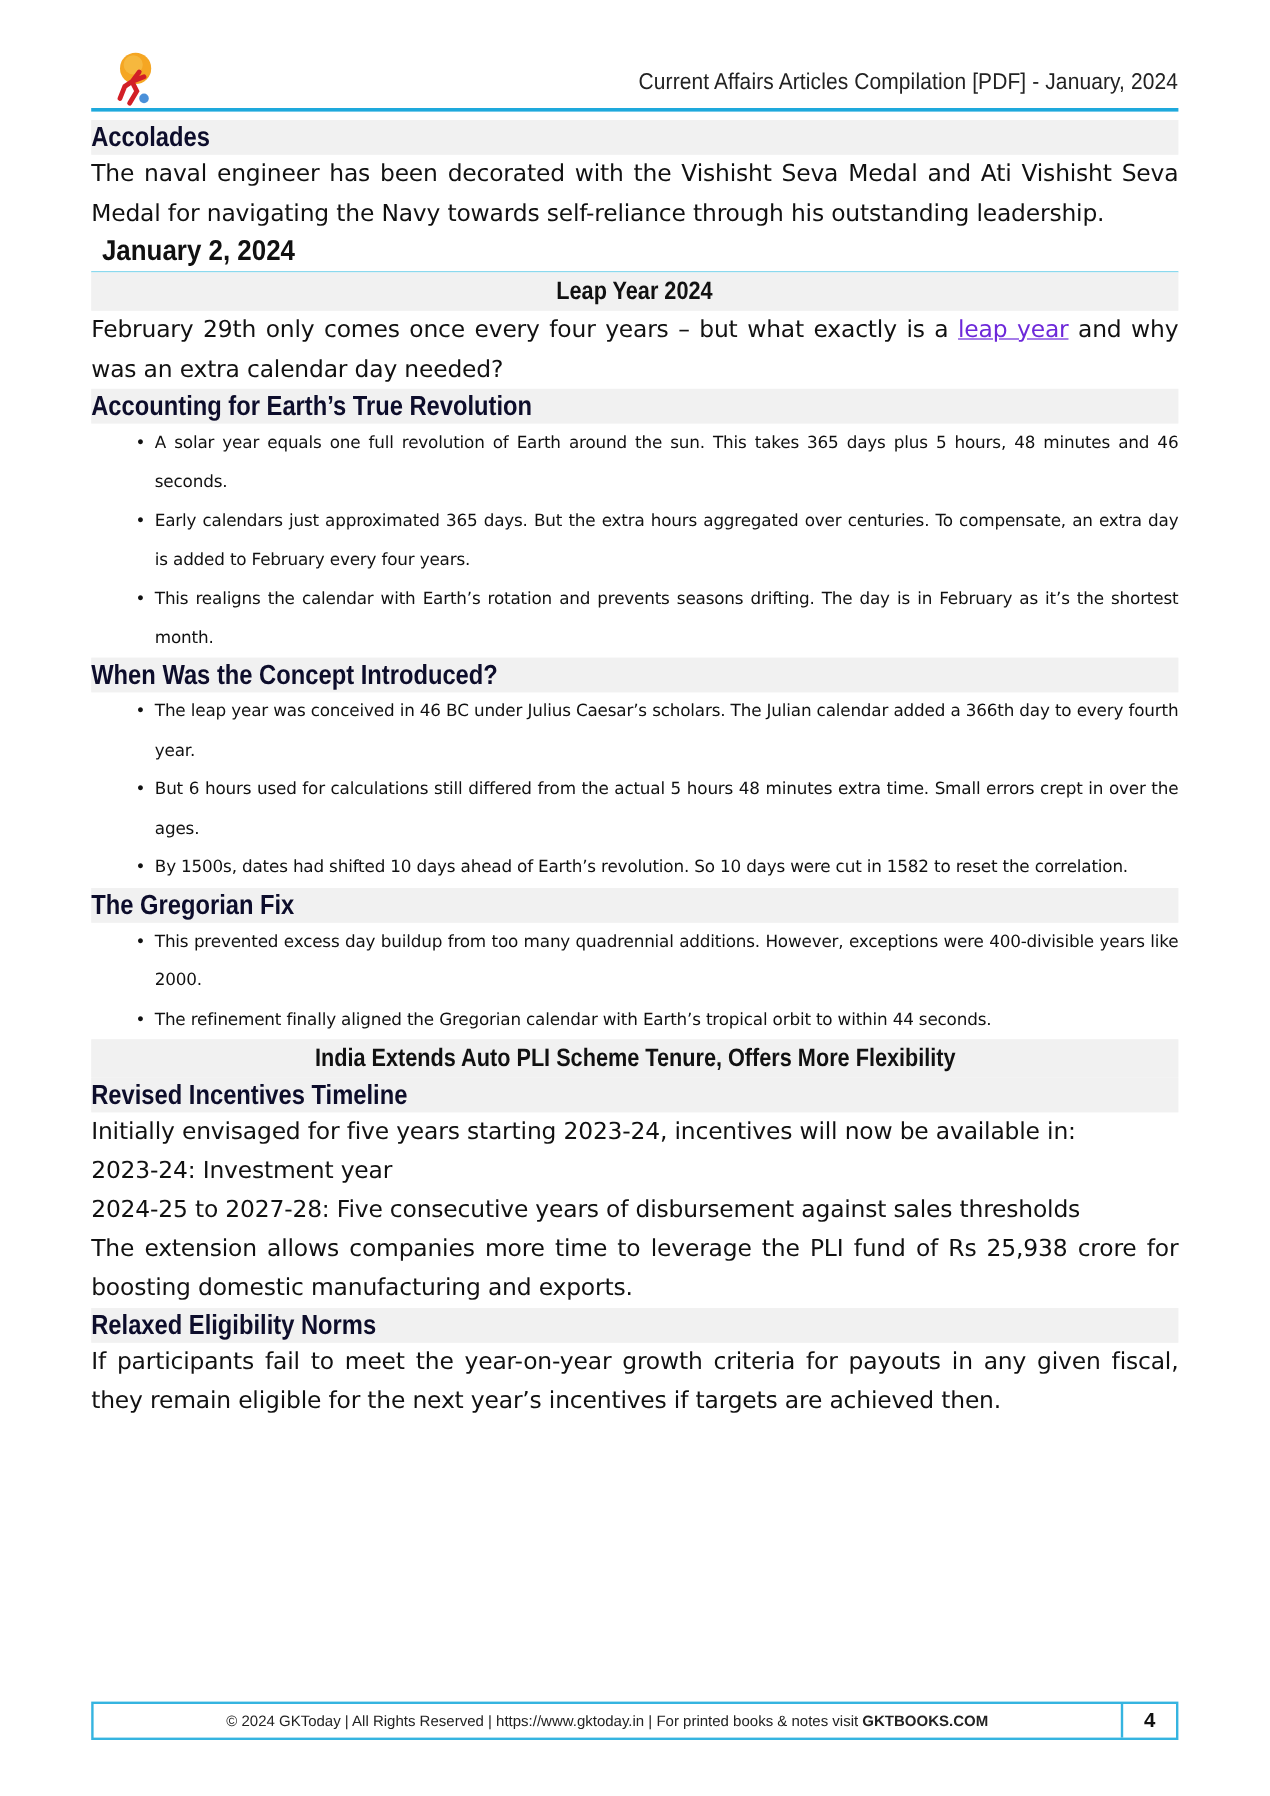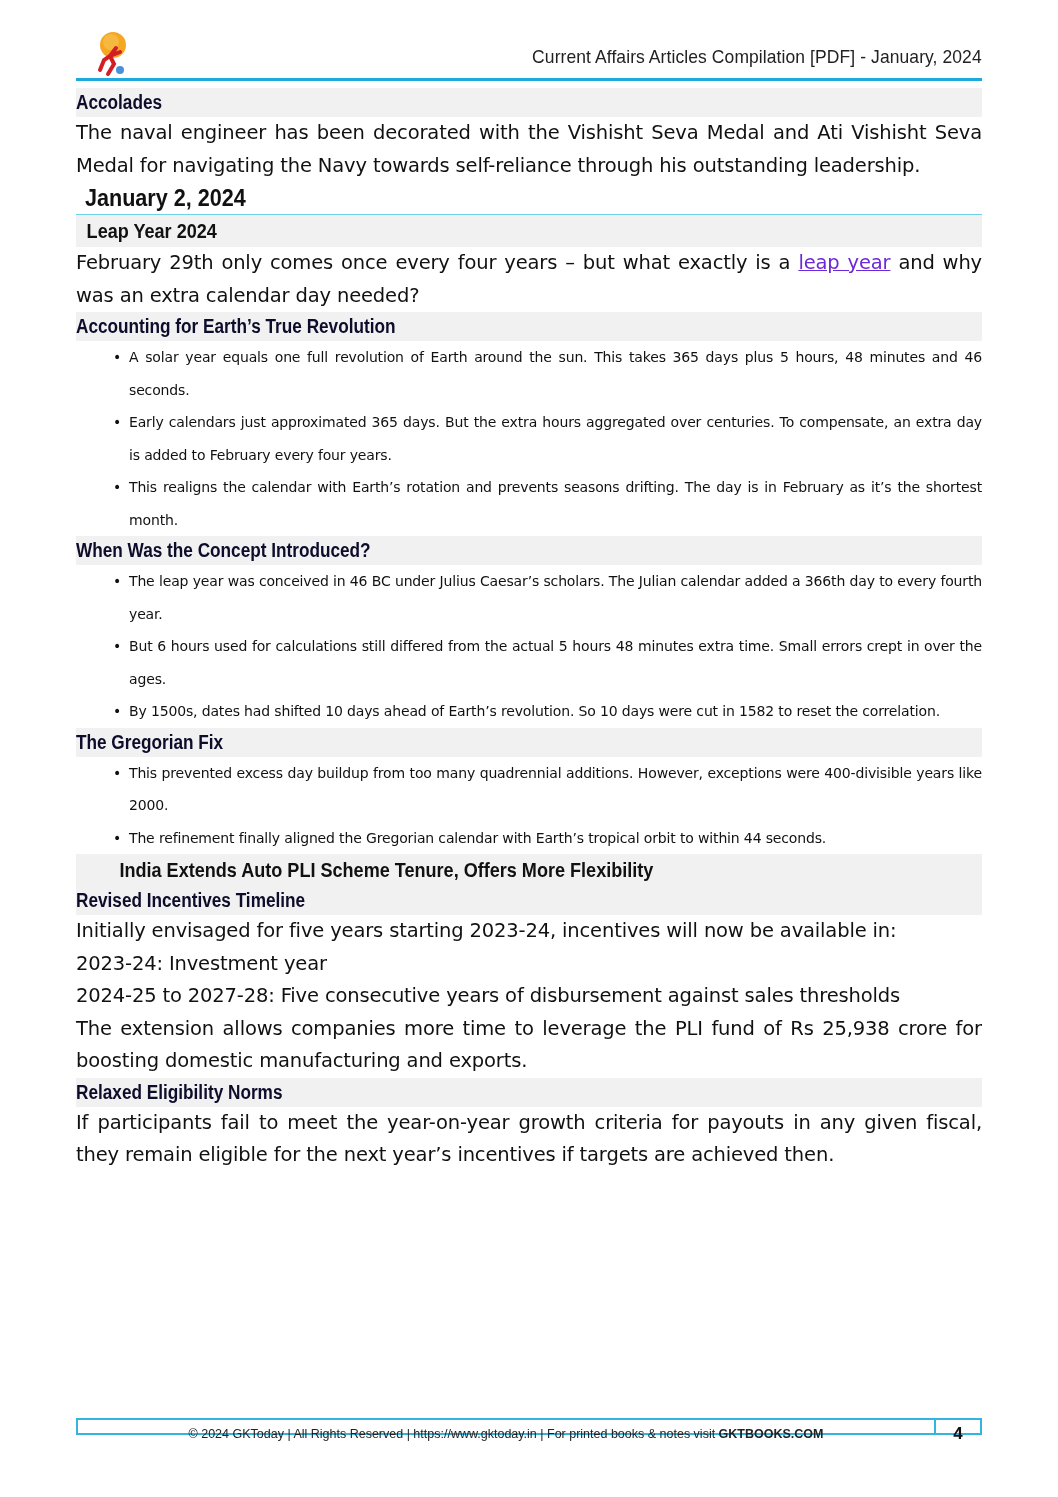--- a/index.html
+++ b/index.html
@@ -1,34 +1,34 @@
 <!DOCTYPE html>
 <html><head>
 <meta charset="utf-8">
 <style>
   html, body { margin: 0; padding: 0; background: #ffffff; }
   body { width: 1058px; height: 1497px; position: relative; font-family: "DejaVu Sans", sans-serif; color: #111; overflow: hidden; }
   .page { position: absolute; left: 76px; top: 0; width: 906px; }
-  .header { position: relative; height: 88px; }
+  .header { position: relative; height: 88px; margin-top: 12px; }
   .logo { position: absolute; left: 18px; top: 30px; width: 36px; height: 48px; }
   .header-title { position: absolute; right: 0; top: 46px; font-family: "Liberation Sans", sans-serif; font-size: 19px; color: #222; letter-spacing: 0.1px; transform: scaleX(0.92); transform-origin: right center; white-space: nowrap; }
   .header-rule { position: absolute; left: 0; right: 0; top: 78px; height: 3px; background: #1ea9dc; }
-  .sub { background: #f1f1f1; font-family: "Liberation Sans", sans-serif; font-weight: bold; color: #0d0d2b; font-size: 20px; height: 29px; line-height: 29px; padding-left: 0; transform-origin: left center; white-space: nowrap; }
+  .sub { background: #f1f1f1; font-family: "Liberation Sans", sans-serif; font-weight: bold; color: #0d0d2b; font-size: 23px; height: 29px; line-height: 29px; padding-left: 0; transform-origin: left center; white-space: nowrap; }
   .sub span { display: inline-block; transform: scaleX(0.86); transform-origin: left center; }
   .para { font-size: 19.5px; line-height: 32.5px; margin: 0; text-align: justify; letter-spacing: -0.15px; }
   .para a { color: #6d28d9; text-decoration: underline; }
   .date { text-align: left; font-family: "Liberation Sans", sans-serif; font-weight: bold; font-size: 24px; height: 32px; line-height: 32px; }
   .date span { display: inline-block; transform: scaleX(0.9); }
   .date-rule { height: 1px; background: #6fd0ea; }
-  .title { background: #f1f1f1; font-family: "Liberation Sans", sans-serif; font-weight: bold; font-size: 21px; height: 32px; line-height: 32px; color: #111; }
+  .title { background: #f1f1f1; text-align: center; font-family: "Liberation Sans", sans-serif; font-weight: bold; font-size: 21px; height: 32px; line-height: 32px; color: #111; }
   .title span { display: inline-block; transform: scaleX(0.86); }
   ul.bul { margin: 0; padding: 0 0 0 53px; list-style: none; }
   ul.bul li { position: relative; font-size: 14px; line-height: 32.5px; text-align: justify; letter-spacing: -0.15px; }
   ul.bul li::before { content: "•"; position: absolute; left: -16px; top: 0; }
-  .footer { position: absolute; left: 76px; top: 1418px; width: 906px; height: 17px; border: 2px solid #35b4e0; box-sizing: border-box; display: flex; }
+  .footer { position: absolute; left: 76px; top: 1418px; width: 906px; height: 32px; border: 2px solid #35b4e0; box-sizing: border-box; display: flex; }
   .footer-text { flex: 1; text-align: center; font-family: "Liberation Sans", sans-serif; font-size: 12.5px; line-height: 28px; color: #222; border-right: 2px solid #35b4e0; }
   .footer-text b { font-weight: bold; }
   .footer-page { width: 44px; text-align: center; font-family: "Liberation Sans", sans-serif; font-weight: bold; font-size: 17px; line-height: 28px; }
 </style>
 </head>
 <body>
 
 <div class="page">
   <div class="header">
     <svg class="logo" viewBox="0 0 36 48">

